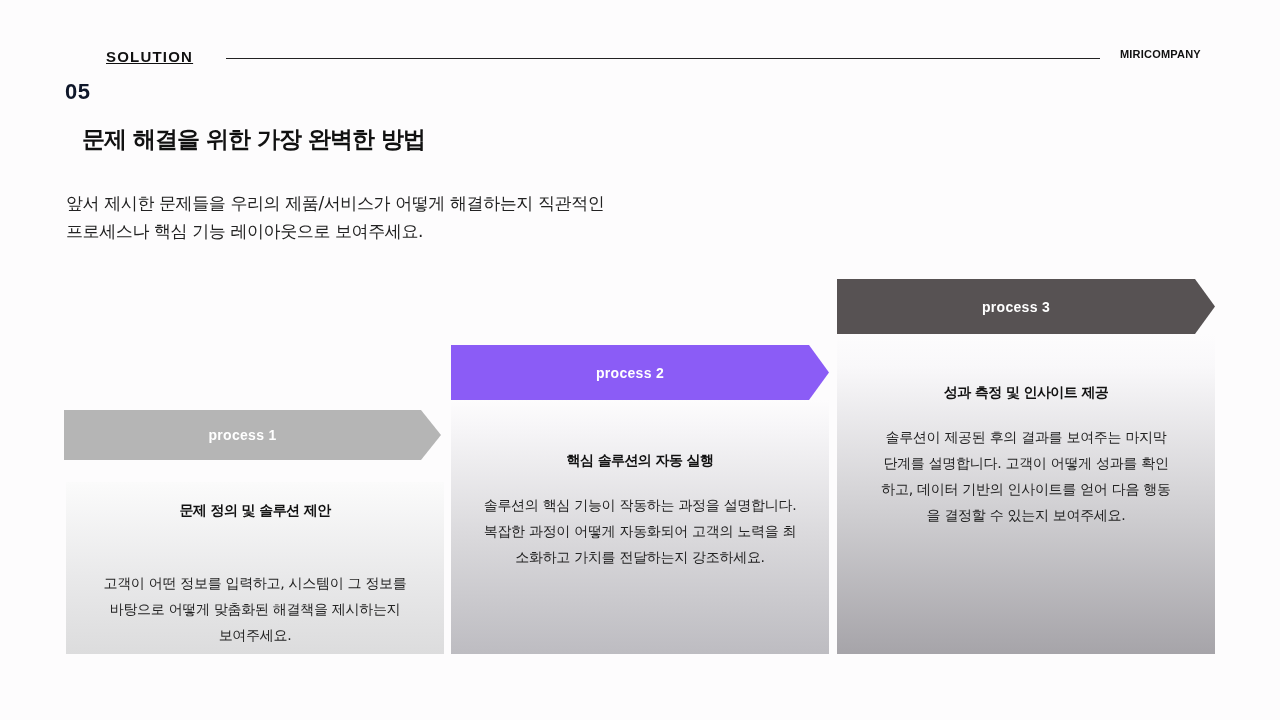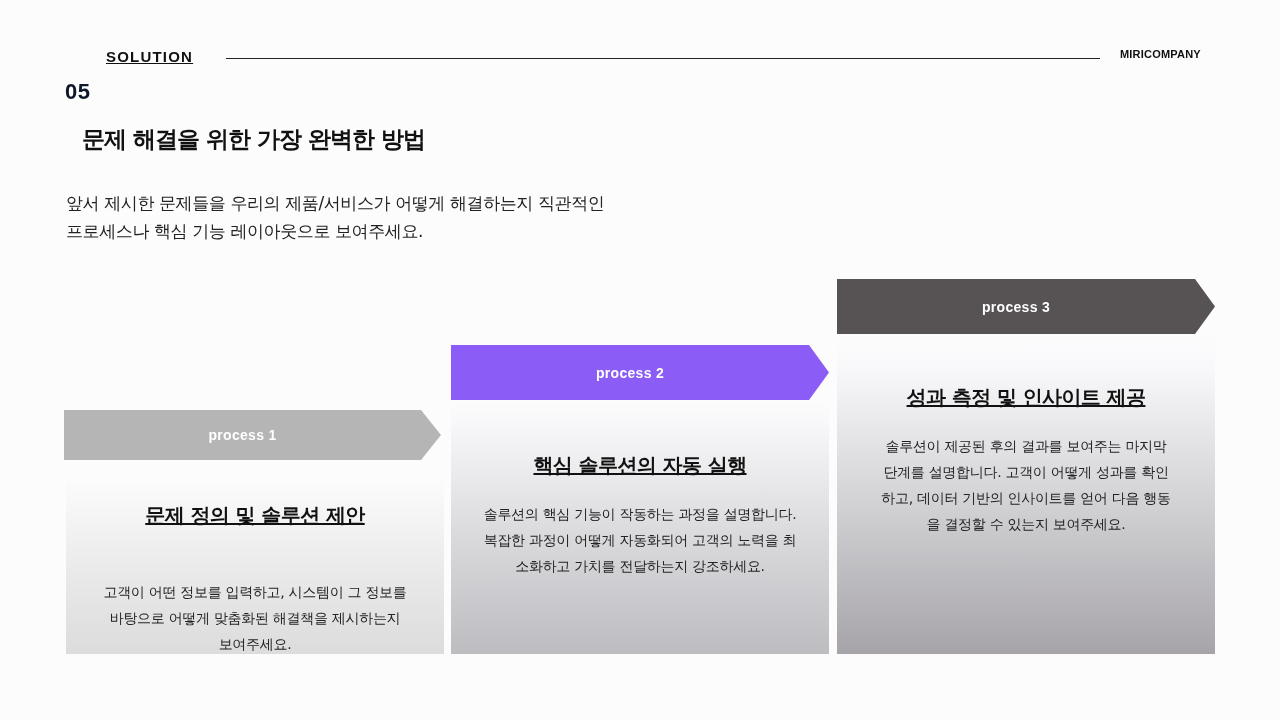--- a/index.html
+++ b/index.html
@@ -51,21 +51,21 @@
       font-weight: 700; font-size: 14px; letter-spacing: 0.3px;
       clip-path: polygon(0 0, calc(100% - 20px) 0, 100% 50%, calc(100% - 20px) 100%, 0 100%);
     }
     .arrow span { padding-right: 20px; }
     .card {
       position: absolute;
       display: flex; flex-direction: column; align-items: center;
       text-align: center;
     }
     .card-title {
-      font-size: 20px; font-weight: 700; letter-spacing: -0.6px; color: #111; text-decoration: underline;
+      font-size: 14px; font-weight: 700; letter-spacing: -0.6px; color: #111;
     }
     .card-desc {
       margin-top: 22px;
       font-size: 14px; line-height: 26px; color: #222; letter-spacing: -0.3px;
     }
     .card-desc div { white-space: nowrap; }
 
     #arrow-1 { left: 64px; top: 410px; width: 377px; height: 50px; background: #b5b5b5; }
     #card-1 {
       left: 66px; top: 482px; width: 378px; height: 172px;

